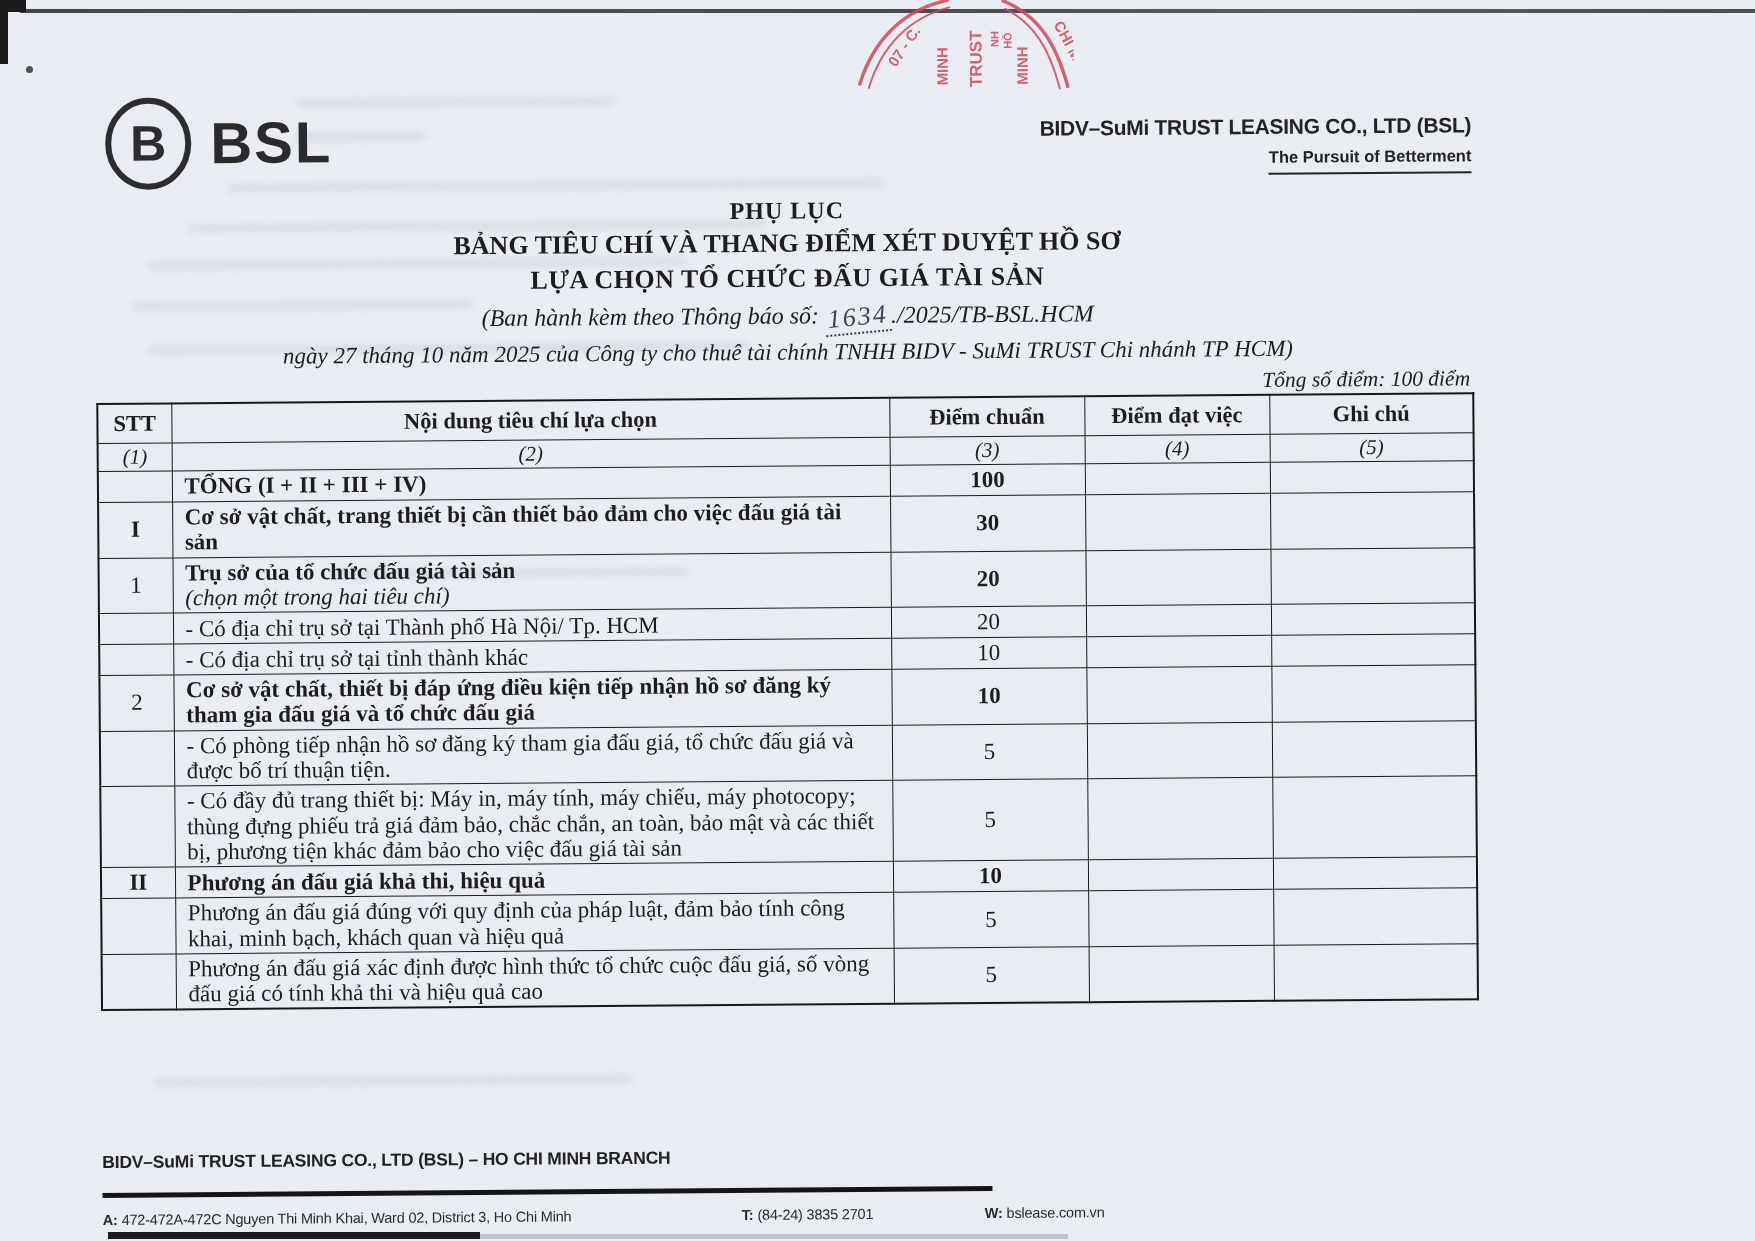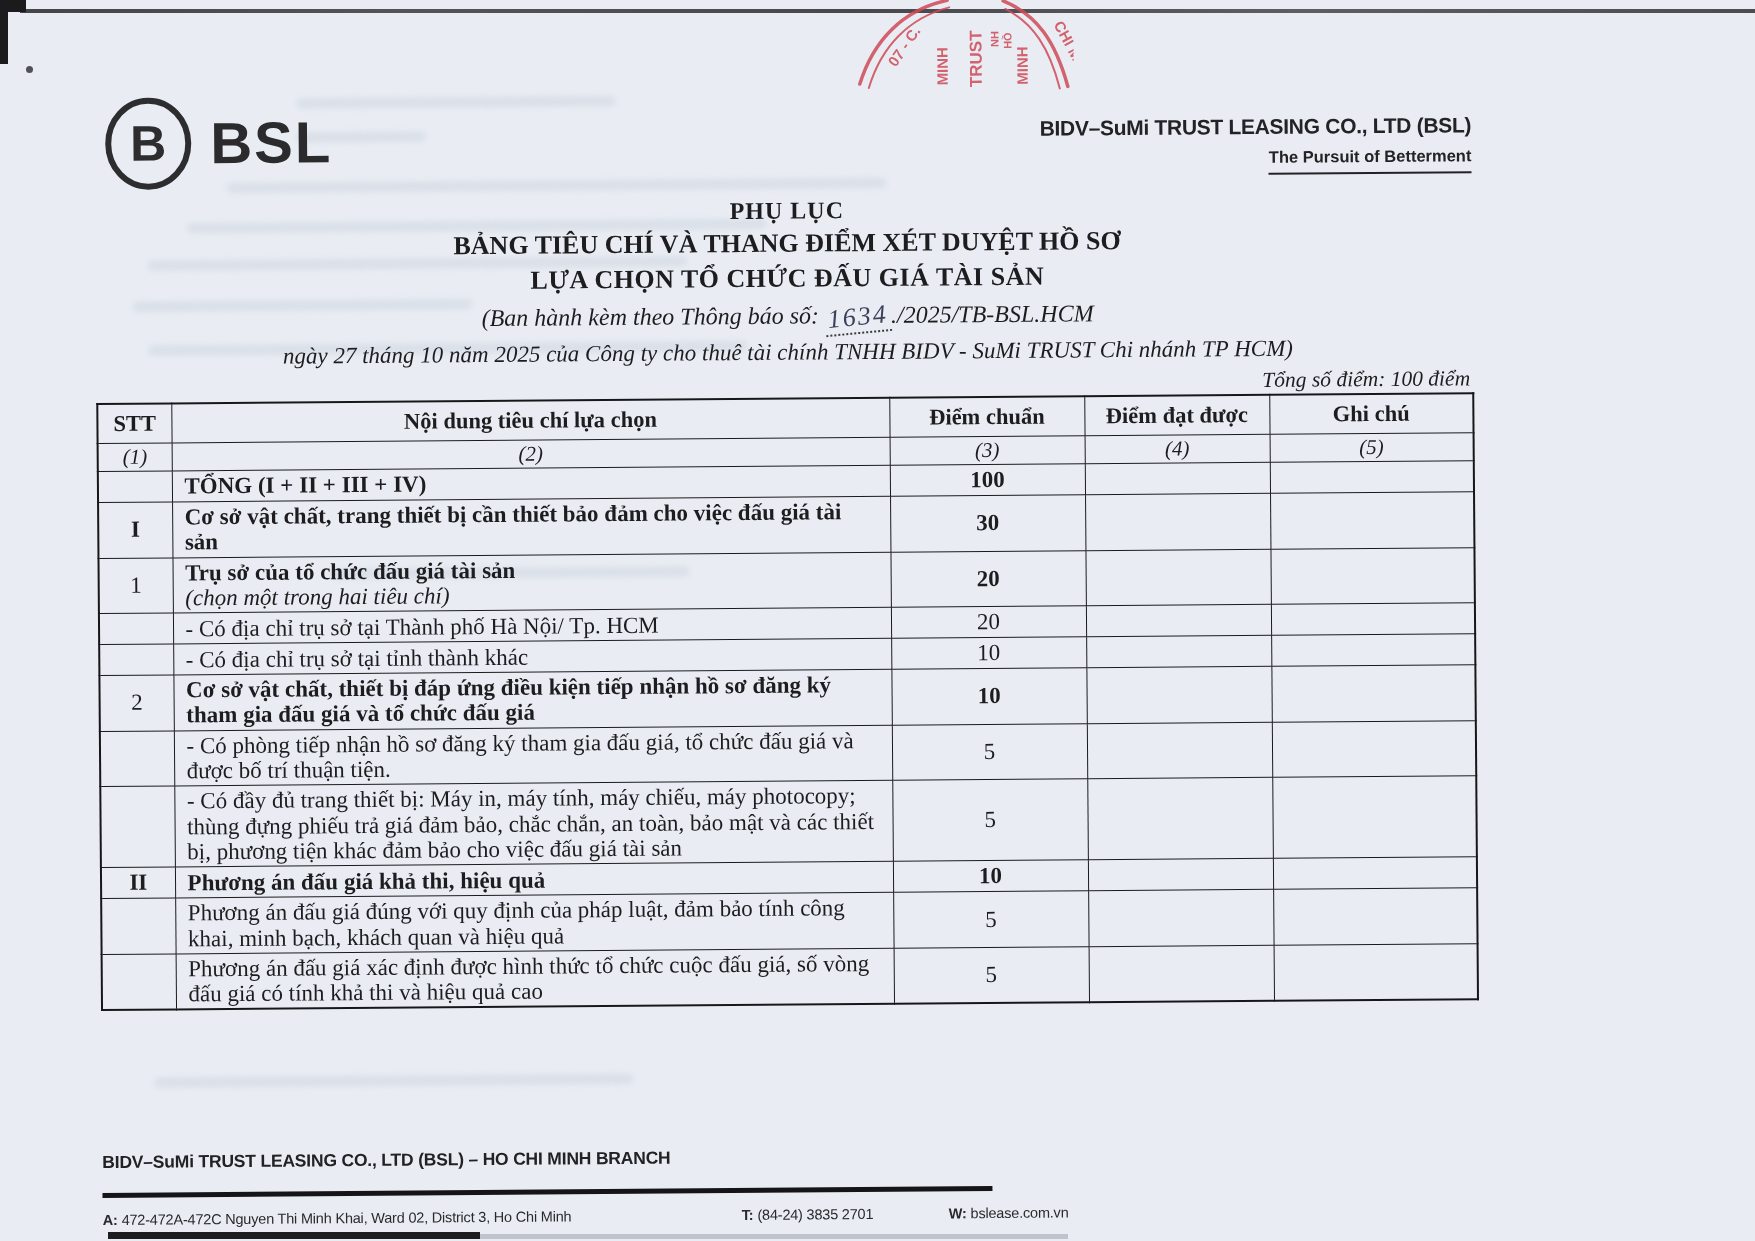--- a/index.html
+++ b/index.html
@@ -56,21 +56,21 @@
   td.c2{text-align:center;padding:2px;}
   .b{font-weight:bold;}
   .sub-i{font-weight:normal;font-style:italic;}
 
   .f-branch{position:absolute;left:98px;top:1146px;font-family:"Liberation Sans",sans-serif;
     font-weight:bold;font-size:17.5px;letter-spacing:-0.2px;color:#222225;}
   .f-line{position:absolute;left:98px;top:1187px;width:890px;height:5px;background:#151518;}
   .f-contacts{position:absolute;left:98px;top:1206px;width:1320px;font-family:"Liberation Sans",sans-serif;
     font-size:14.5px;color:#2a2a2d;letter-spacing:-0.2px;}
   .f-contacts .seg{position:absolute;top:0;white-space:nowrap;}
-  .seg-a{left:0;} .seg-t{left:639px;} .seg-w{left:846px;}
+  .seg-a{left:0;} .seg-t{left:639px;} .seg-w{left:882px;}
   .f-label{font-weight:bold;margin-right:4px;}
 </style>
 </head>
 <body>
 
 <div class="page">
 
   <div class="top-line"></div>
   <div class="left-bar"></div>
   <div class="corner-blotch"></div>
@@ -140,21 +140,21 @@
           <col style="width:718px">
           <col style="width:195px">
         <col style="width:185px">
           <col style="width:204px">
       </colgroup>
       <tbody>
           <tr>
             <th class="c0">STT</th>
             <th class="c1">Nội dung tiêu chí lựa chọn</th>
             <th class="c2">Điểm chuẩn</th>
-            <th class="c3">Điểm đạt được</th>
+            <th class="c3">Điểm đạt việc</th>
             <th class="c4">Ghi chú</th>
           </tr>
           <tr class="num-row">
             <td class="c0">(1)</td>
             <td class="c1">(2)</td>
             <td class="c2">(3)</td>
             <td class="c3">(4)</td>
             <td class="c4">(5)</td>
           </tr>
           <tr>

